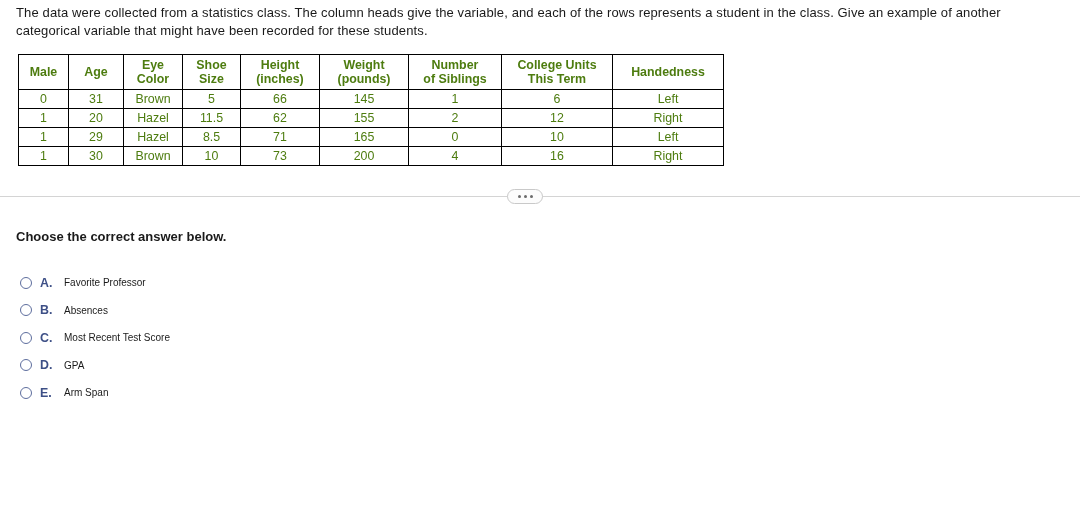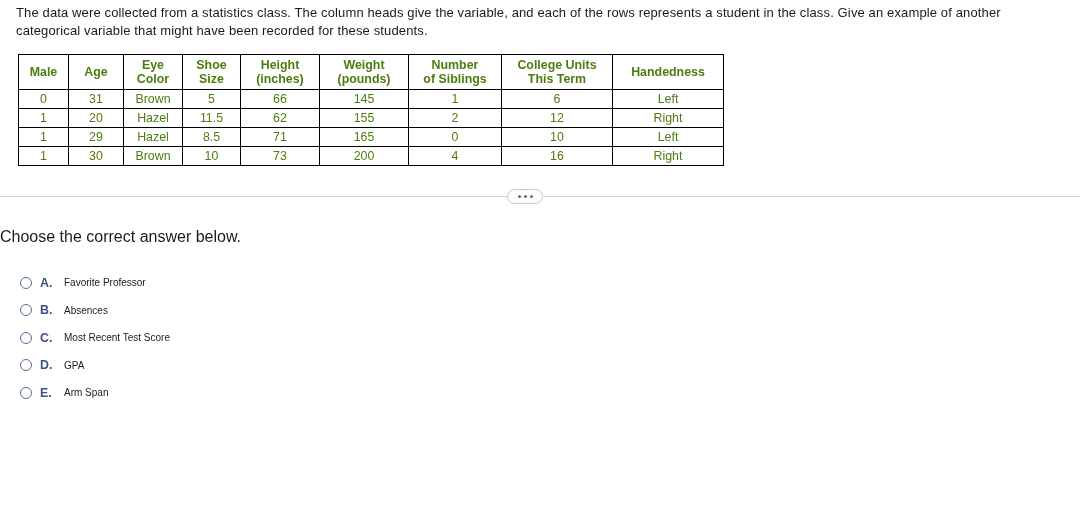--- a/index.html
+++ b/index.html
@@ -102,25 +102,26 @@
   #divider-ellipsis-button .dot {
     width: 3px;
     height: 3px;
     border-radius: 50%;
     background: #6b6b6b;
   }
 
   
   #choose-answer-label {
     position: absolute;
-    left: 0;
+    left: 16px;
     top: 229px;
-    font-size: 16px;
+    font-size: 13px;
     line-height: 16px;
     color: #1a1a1a;
+    font-weight: bold;
   }
 
   
   #answer-options {
     position: absolute;
     left: 20px;
     top: 269px;
   }
   .option-row {
     display: flex;

